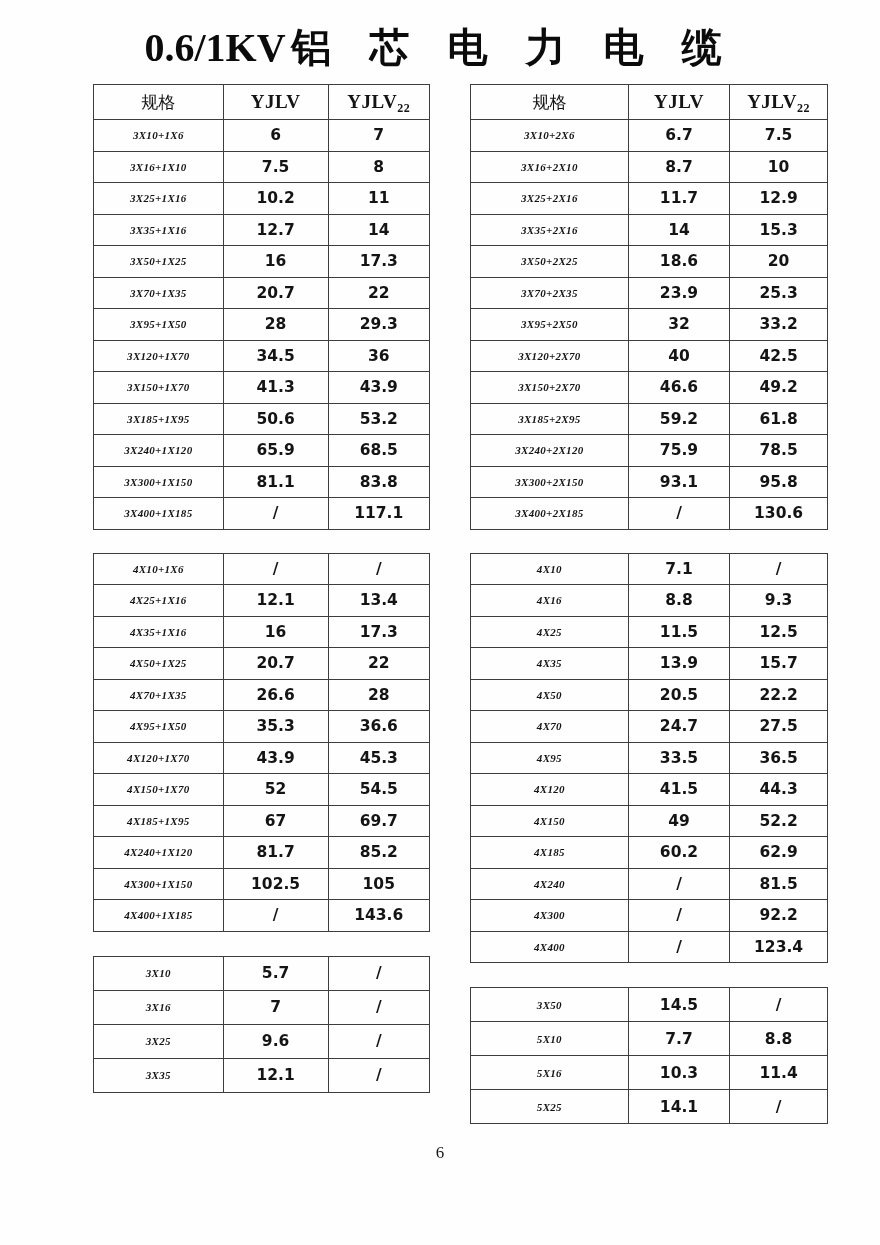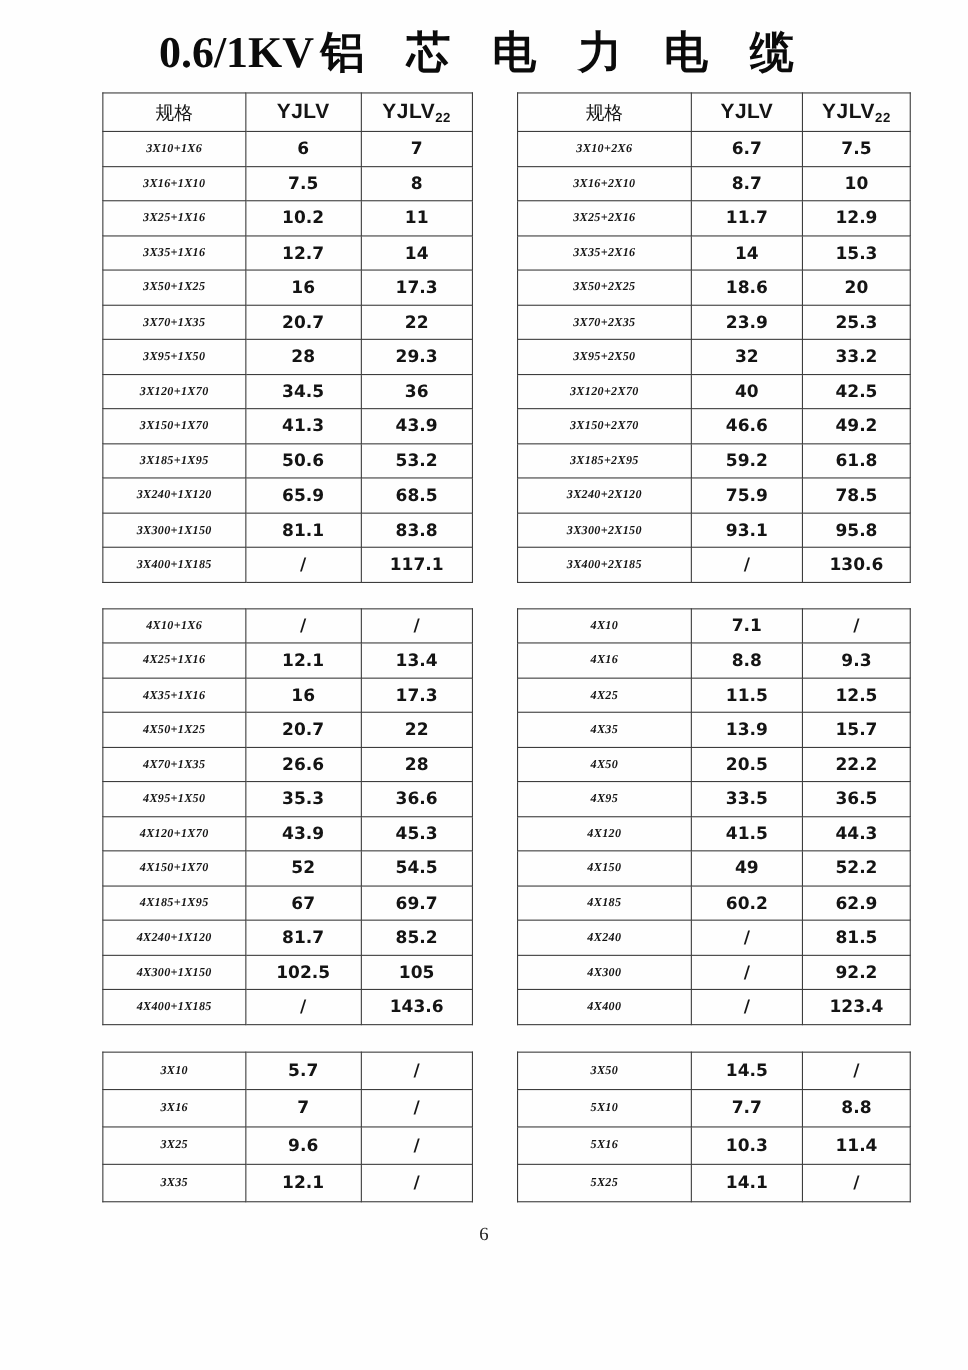--- a/index.html
+++ b/index.html
@@ -48,21 +48,21 @@
   }
   thead th { height: 34px; }
   tbody td { height: 30.5px; }
   .t3 tbody td { height: 33px; }
   th.spec-h {
     font-family: "Liberation Serif", serif;
     font-weight: 400;
     font-size: 17px;
   }
   th.brand-h {
-    font-family: Liberation Sans, sans-serif;
+    font-family: Liberation Serif, serif;
     font-weight: 700;
     font-size: 19px;
     letter-spacing: 0.5px;
     margin-left: 41px;
   }
   th.brand-h sub {
     font-size: 12px;
     vertical-align: -4px;
     line-height: 0;
   }
@@ -404,20 +404,25 @@
               <td class="spec">4X35</td>
               <td class="num">13.9</td>
               <td class="num">15.7</td>
             </tr>
             <tr>
               <td class="spec">4X50</td>
               <td class="num">20.5</td>
               <td class="num">22.2</td>
             </tr>
             <tr>
+              <td class="spec">4X70</td>
+              <td class="num">24.7</td>
+              <td class="num">27.5</td>
+            </tr>
+            <tr>
               <td class="spec">4X95</td>
               <td class="num">33.5</td>
               <td class="num">36.5</td>
             </tr>
             <tr>
               <td class="spec">4X120</td>
               <td class="num">41.5</td>
               <td class="num">44.3</td>
             </tr>
             <tr>

